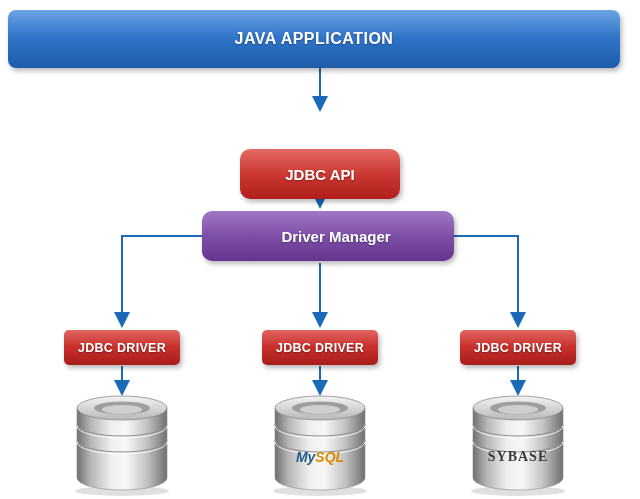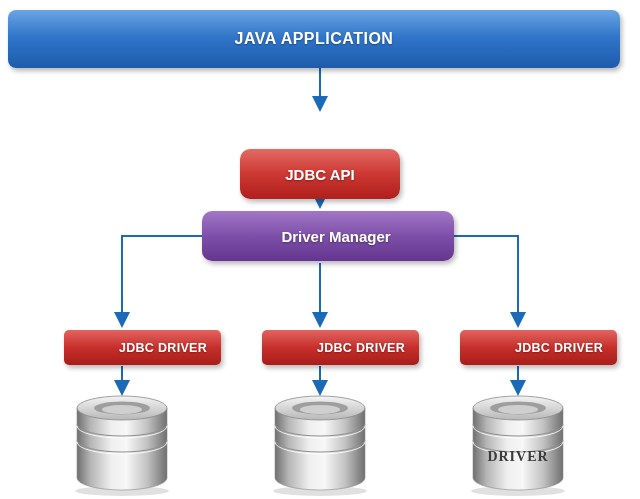--- a/index.html
+++ b/index.html
@@ -29,21 +29,21 @@
     border-radius:10px;font-size:15px;margin-top:35px;
   }
   .manager{
     left:202px;top:211px;width:236px;height:50px;
     background:linear-gradient(180deg,#a277c7 0%, #7d4fa8 50%, #63358f 100%);
     border-radius:10px;font-size:15px;padding-left:16px;
   }
   .driver{
     top:330px;width:116px;height:35px;
     background:linear-gradient(180deg,#e16560 0%, #c72f2b 50%, #a81d1a 100%);
-    border-radius:5px;font-size:12.5px;letter-spacing:.3px;padding-left:41px;
+    border-radius:5px;font-size:12.5px;letter-spacing:.3px;
   }
   .d1{left:64px}.d2{left:262px}.d3{left:460px}
   .dblabel{
     position:absolute;top:449px;width:96px;text-align:center;font-weight:700;
   }
   .oracle{left:74px;color:#e01b22;font-size:13px;letter-spacing:1.5px;}
   .mysql{left:272px;font-size:14px;font-style:italic;}
   .mysql .my{color:#1f5c83;}
   .mysql .sql{color:#d98c00;}
   .sybase{left:470px;color:#3b3b3b;font-family:"Liberation Serif", serif;font-size:14px;letter-spacing:1px;}
@@ -128,18 +128,21 @@
 
   <div class="box api">JDBC API</div>
 
   <div class="box manager">Driver Manager</div>
 
   <div class="box driver d1">JDBC DRIVER</div>
   <div class="box driver d2">JDBC DRIVER</div>
   <div class="box driver d3">JDBC DRIVER</div>
 
 
+  <div class="dblabel mysql">
+    <span class="my">My</span><span class="sql">SQL</span>
+  </div>
 
-  <div class="dblabel sybase">DRIVER</div>
+  <div class="dblabel sybase">SYBASE</div>
 
   <div class="watermark">百家号</div>
 
 </div>
 
 </body></html>

